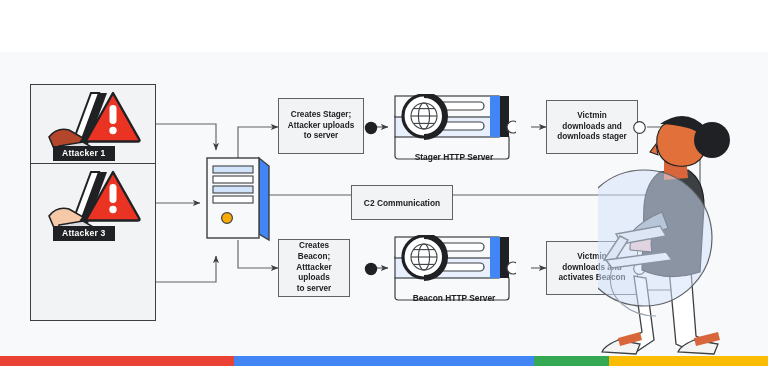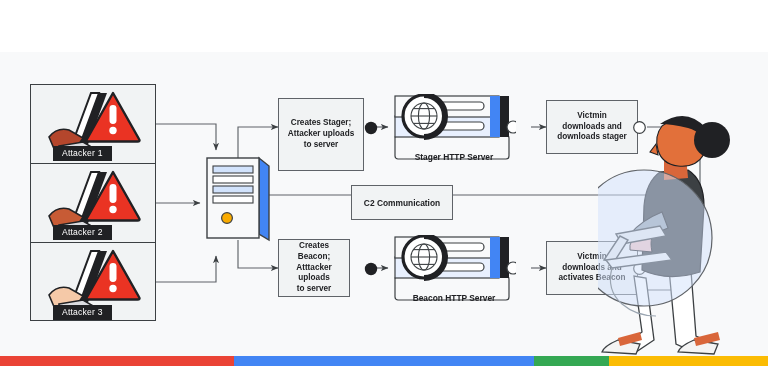--- a/index.html
+++ b/index.html
@@ -45,21 +45,21 @@
   }
   .attacker-cell:last-child { border-bottom: none; }
 
   .att-label {
     position: absolute;
     left: 22px;
     bottom: 2px;
     background: #202124;
     color: #ffffff;
     font-size: 8.6px;
-    font-weight: normal;
+    font-weight: bold;
     letter-spacing: .2px;
     padding: 2.5px 9px 3px 9px;
     white-space: nowrap;
     z-index: 6;
   }
   .warn-tri { position: absolute; right: 14px; top: 6px; z-index: 5; }
   .desk-art { position: absolute; left: 2px; top: 4px; z-index: 4; }
 
   
   .pbox {
@@ -182,34 +182,20 @@
         <path d="M26 57 l24 -4 12 7 -10 7 -26 -2 z" fill="#dadce0" stroke="#202124" stroke-width="1.6"></path>
       </svg>
       <svg class="warn-tri" width="56" height="52" viewBox="0 0 56 52">
         <path d="M28 2 L54 48 Q55.5 50.5 52.5 50.5 L3.5 50.5 Q0.5 50.5 2 48 Z" fill="#ea3323" stroke="#202124" stroke-width="2.4" stroke-linejoin="round"></path>
         <rect x="24.5" y="14" width="7" height="19" rx="3.4" fill="#ffffff"></rect>
         <circle cx="28" cy="39.5" r="3.7" fill="#ffffff"></circle>
       </svg>
       <div class="att-label">Attacker 1</div>
     </div>
 
-    <div class="attacker-cell">
-      <svg class="desk-art" width="105" height="74" viewBox="0 0 105 74">
-        <path d="M58 4 L66 4 L46 58 L38 58 Z" fill="#ffffff" stroke="#202124" stroke-width="2"></path>
-        <path d="M66 4 L74 4 L54 58 L46 58 Z" fill="#202124"></path>
-        <path d="M16 48 q8 -10 20 -7 l14 8 -6 9 -22 4 z" fill="#c75b35" stroke="#202124" stroke-width="1.6"></path>
-        <path d="M26 57 l24 -4 12 7 -10 7 -26 -2 z" fill="#dadce0" stroke="#202124" stroke-width="1.6"></path>
-      </svg>
-      <svg class="warn-tri" width="56" height="52" viewBox="0 0 56 52">
-        <path d="M28 2 L54 48 Q55.5 50.5 52.5 50.5 L3.5 50.5 Q0.5 50.5 2 48 Z" fill="#ea3323" stroke="#202124" stroke-width="2.4" stroke-linejoin="round"></path>
-        <rect x="24.5" y="14" width="7" height="19" rx="3.4" fill="#ffffff"></rect>
-        <circle cx="28" cy="39.5" r="3.7" fill="#ffffff"></circle>
-      </svg>
-      <div class="att-label">Attacker 2</div>
-    </div>
 
     <div class="attacker-cell">
       <svg class="desk-art" width="105" height="74" viewBox="0 0 105 74">
         <path d="M58 4 L66 4 L46 58 L38 58 Z" fill="#ffffff" stroke="#202124" stroke-width="2"></path>
         <path d="M66 4 L74 4 L54 58 L46 58 Z" fill="#202124"></path>
         <path d="M16 48 q8 -10 20 -7 l14 8 -6 9 -22 4 z" fill="#f5c9a8" stroke="#202124" stroke-width="1.6"></path>
         <path d="M26 57 l24 -4 12 7 -10 7 -26 -2 z" fill="#dadce0" stroke="#202124" stroke-width="1.6"></path>
       </svg>
       <svg class="warn-tri" width="56" height="52" viewBox="0 0 56 52">
         <path d="M28 2 L54 48 Q55.5 50.5 52.5 50.5 L3.5 50.5 Q0.5 50.5 2 48 Z" fill="#ea3323" stroke="#202124" stroke-width="2.4" stroke-linejoin="round"></path>
@@ -223,21 +209,21 @@
   <svg style="position:absolute;left:203px;top:154px;" width="72" height="92" viewBox="0 0 72 92">
     <path d="M56 4 L66 12 L66 86 L56 80 Z" fill="#4285f4" stroke="#3c4043" stroke-width="1.4"></path>
     <rect x="4" y="4" width="52" height="80" fill="#f8f9fa" stroke="#3c4043" stroke-width="1.4"></rect>
     <rect x="10" y="12" width="40" height="7" fill="#d2e3fc" stroke="#3c4043" stroke-width="1.1"></rect>
     <rect x="10" y="22" width="40" height="7" fill="#ffffff" stroke="#3c4043" stroke-width="1.1"></rect>
     <rect x="10" y="32" width="40" height="7" fill="#d2e3fc" stroke="#3c4043" stroke-width="1.1"></rect>
     <rect x="10" y="42" width="40" height="7" fill="#ffffff" stroke="#3c4043" stroke-width="1.1"></rect>
     <circle cx="24" cy="64" r="5.4" fill="#f9ab00" stroke="#3c4043" stroke-width="1.2"></circle>
   </svg>
 
-  <div class="pbox" style="left:278px;top:98px;width:86px;height:73px;">
+  <div class="pbox" style="left:278px;top:98px;width:86px;height:56px;">
     <div>
       <div>Creates Stager;</div>
       <div>Attacker uploads</div>
       <div>to server</div>
     </div>
   </div>
   <svg style="position:absolute;left:363px;top:120px;" width="16" height="16" viewBox="0 0 16 16">
     <circle cx="8" cy="8" r="6.2" fill="#202124"></circle>
   </svg>
 

